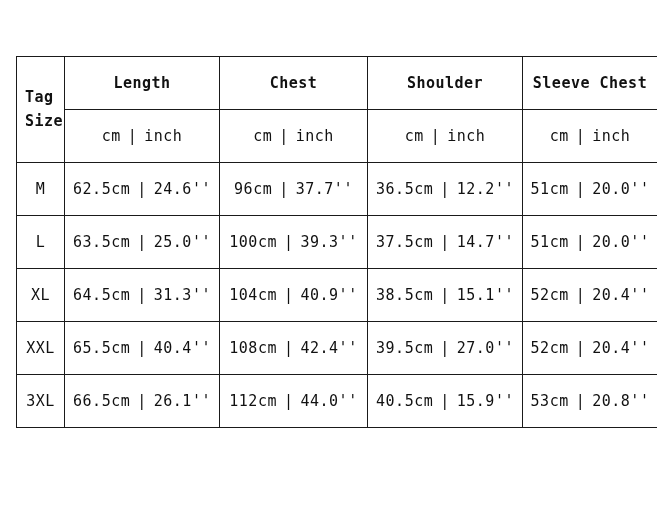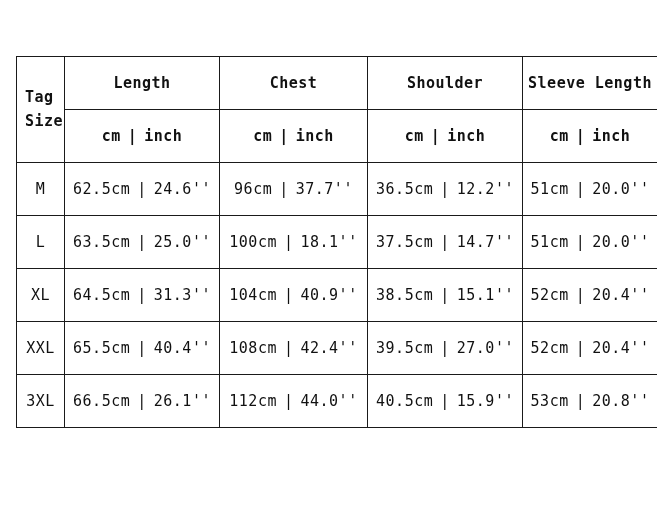--- a/index.html
+++ b/index.html
@@ -56,21 +56,21 @@
     text-align: left;
     padding-left: 8px;
   }
   td.group-head {
     font-weight: bold;
     font-size: 16px;
     letter-spacing: 1px;
     border-radius: 22px;
   }
   td.unit-head {
-    font-weight: bold;
+    font-weight: normal;
     font-size: 14px;
     letter-spacing: 1px;
   }
   td.size-label {
     font-size: 15px;
     letter-spacing: 0.5px;
   }
   td.value-cell {
     font-size: 14.5px;
     white-space: nowrap;
@@ -97,42 +97,42 @@
     </colgroup>
     <tbody>
       <tr>
         <td class="tag-head" rowspan="2">
           <span class="tag-line">Tag</span>
           <span class="tag-line">Size</span>
         </td>
         <td class="group-head">Length</td>
         <td class="group-head">Chest</td>
         <td class="group-head">Shoulder</td>
-        <td class="group-head">Sleeve Length</td>
+        <td class="group-head">Sleeve Chest</td>
       </tr>
 
       <tr>
         <td class="unit-head"><span>cm</span><span class="sep">|</span><span>inch</span></td>
         <td class="unit-head"><span>cm</span><span class="sep">|</span><span>inch</span></td>
         <td class="unit-head"><span>cm</span><span class="sep">|</span><span>inch</span></td>
         <td class="unit-head"><span>cm</span><span class="sep">|</span><span>inch</span></td>
       </tr>
 
       <tr>
         <td class="size-label">M</td>
         <td class="value-cell"><span>62.5cm</span><span class="sep">|</span><span>24.6''</span></td>
         <td class="value-cell"><span>96cm</span><span class="sep">|</span><span>37.7''</span></td>
         <td class="value-cell"><span>36.5cm</span><span class="sep">|</span><span>12.2''</span></td>
         <td class="value-cell"><span>51cm</span><span class="sep">|</span><span>20.0''</span></td>
       </tr>
 
       <tr>
         <td class="size-label">L</td>
         <td class="value-cell"><span>63.5cm</span><span class="sep">|</span><span>25.0''</span></td>
-        <td class="value-cell"><span>100cm</span><span class="sep">|</span><span>18.1''</span></td>
+        <td class="value-cell"><span>100cm</span><span class="sep">|</span><span>39.3''</span></td>
         <td class="value-cell"><span>37.5cm</span><span class="sep">|</span><span>14.7''</span></td>
         <td class="value-cell"><span>51cm</span><span class="sep">|</span><span>20.0''</span></td>
       </tr>
 
       <tr>
         <td class="size-label">XL</td>
         <td class="value-cell"><span>64.5cm</span><span class="sep">|</span><span>31.3''</span></td>
         <td class="value-cell"><span>104cm</span><span class="sep">|</span><span>40.9''</span></td>
         <td class="value-cell"><span>38.5cm</span><span class="sep">|</span><span>15.1''</span></td>
         <td class="value-cell"><span>52cm</span><span class="sep">|</span><span>20.4''</span></td>

